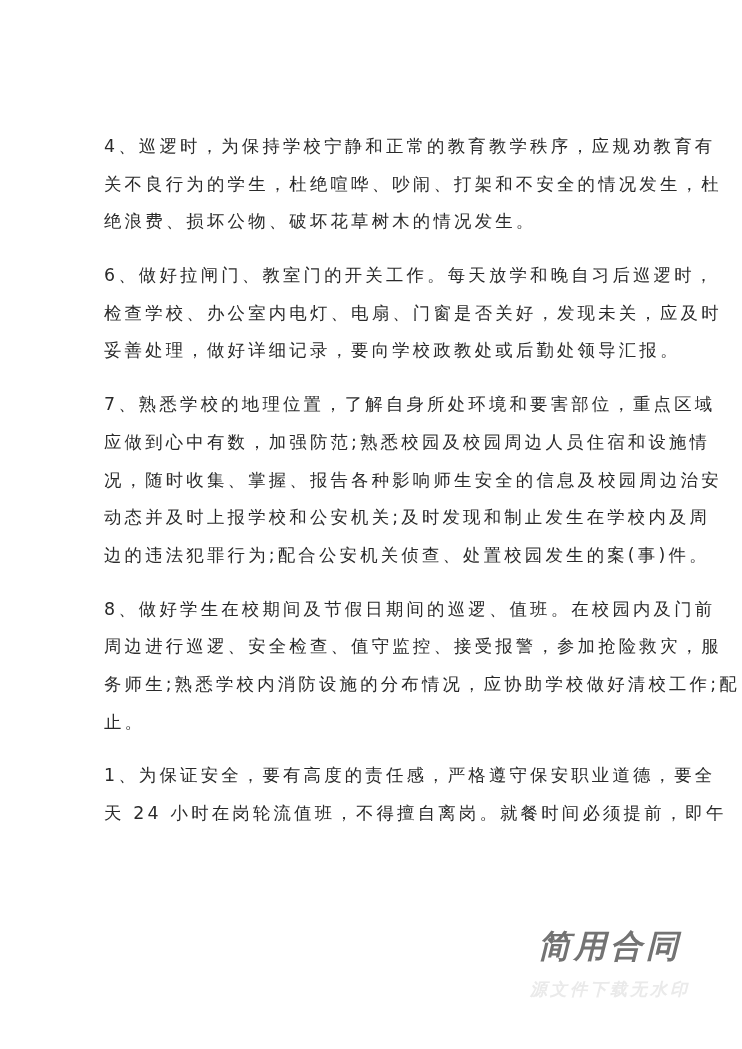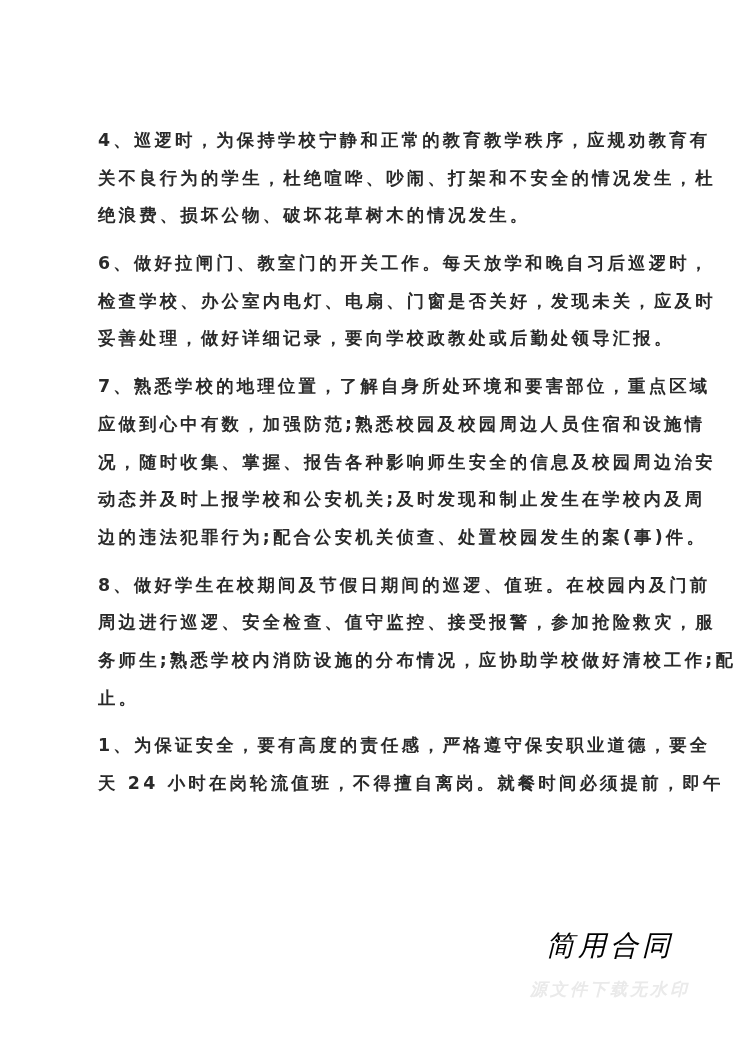--- a/index.html
+++ b/index.html
@@ -19,35 +19,35 @@
   .content {
     position: absolute;
     left: 88px;
     top: 112px;
     width: 572px;
     color: #2a2a2a;
     font-size: 17.4px;
     line-height: 37.7px;
     letter-spacing: 3.2px;
   }
-  .para { margin: 10px; padding: 0; text-align: justify; font-weight: bold; }
+  .para { margin: 16px; padding: 0; text-align: justify; }
   .line { display: block; white-space: nowrap; height: 37.7px; }
   .watermark {
     position: absolute;
     left: 510px;
     top: 922px;
     width: 200px;
     text-align: center;
     pointer-events: none;
   }
   .wm-title {
-    font-size: 28px;
-    font-weight: normal;
+    font-size: 32px;
+    font-weight: bold;
     font-style: italic;
-    color: #000000;
+    color: #737373;
     letter-spacing: 4px;
     line-height: 48px;
   }
   .wm-sub {
     font-size: 17px;
     font-weight: bold;
     font-style: italic;
     color: #eaeaea;
     letter-spacing: 3px;
     line-height: 26px;

